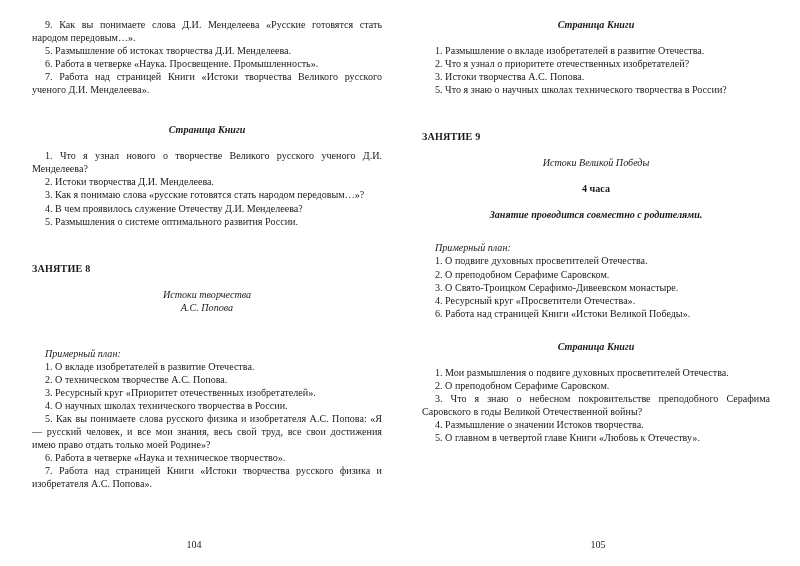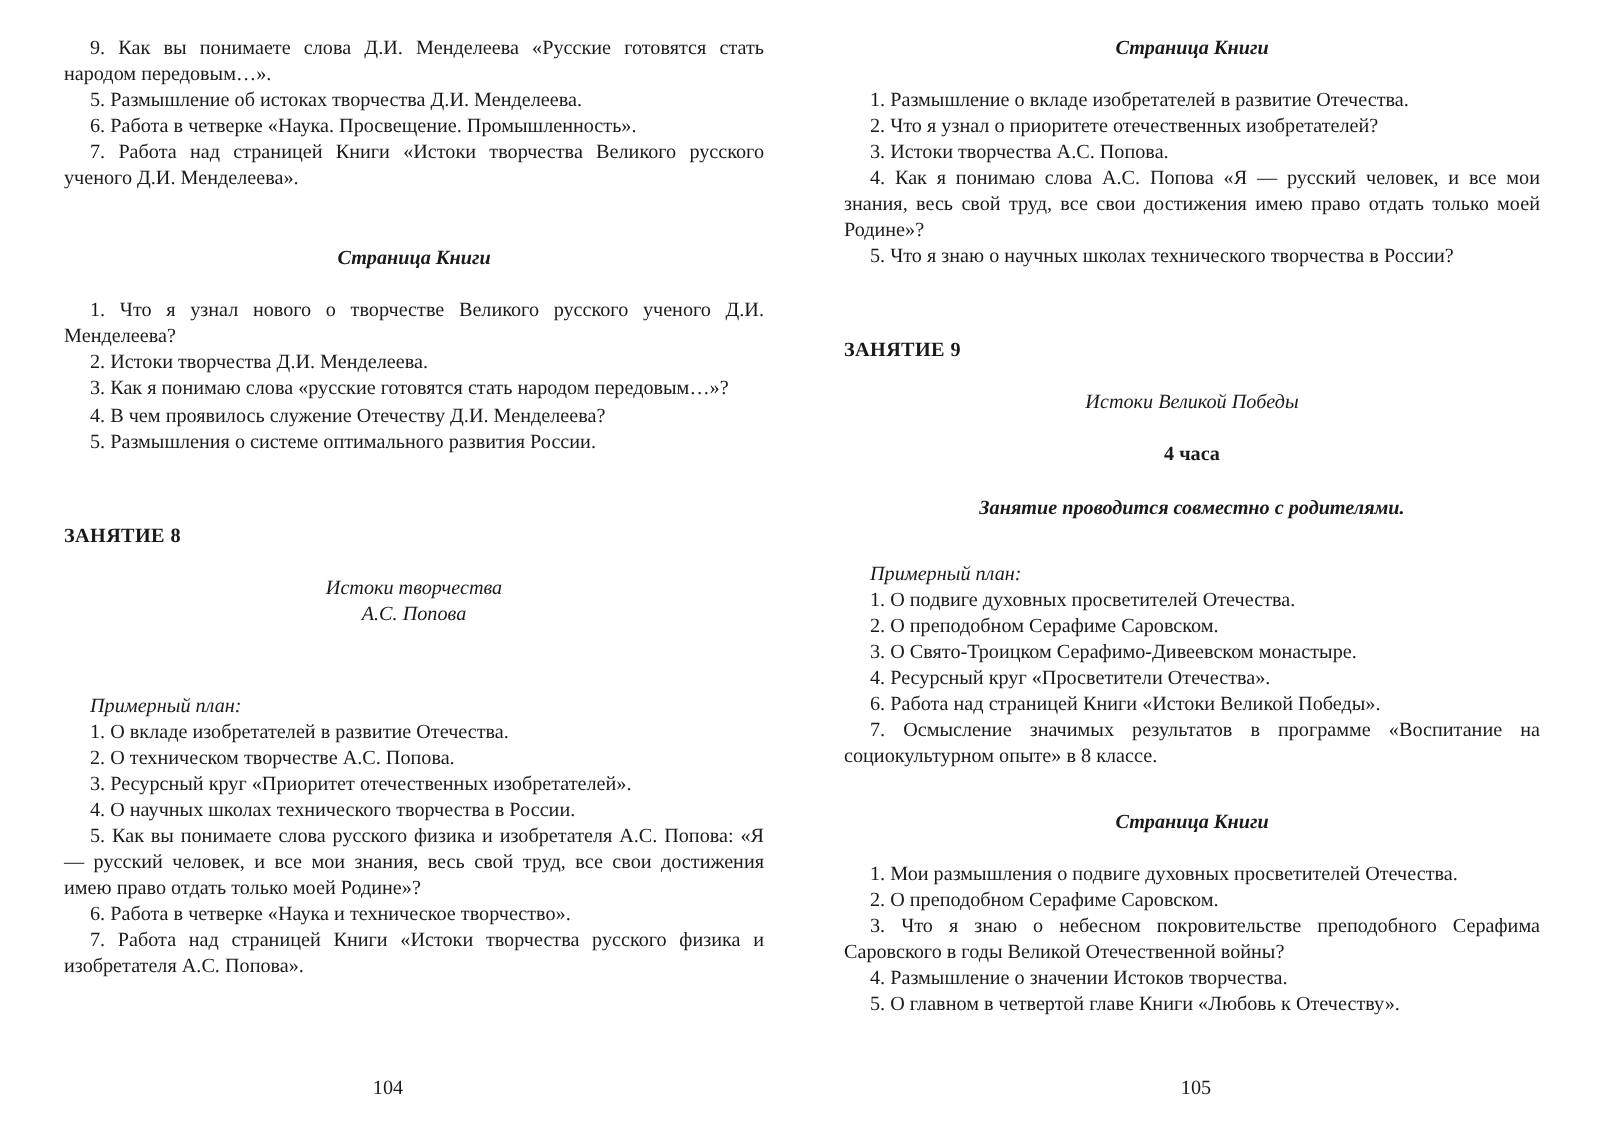--- a/index.html
+++ b/index.html
@@ -138,40 +138,38 @@
 
   <div class="page page-right">
     <div class="page-body">
 
       <p class="book-page-head">Страница Книги</p>
       <div class="gap-m"></div>
 
       <p class="item last-line-left">1. Размышление о вкладе изобретателей в развитие Отечества.</p>
       <p class="item last-line-left">2. Что я узнал о приоритете отечественных изобретателей?</p>
       <p class="item last-line-left">3. Истоки творчества А.С. Попова.</p>
-      <p class="item">4. Как я понимаю слова А.С. Попова «Я — русский человек, и все мои знания, весь свой труд, все свои достижения имею право отдать только моей Родине»?</p>
       <p class="item">5. Что я знаю о научных школах технического творчества в России?</p>
 
       <div class="gap-xxl"></div>
       <p class="sec-head">ЗАНЯТИЕ 9</p>
       <div class="gap-m"></div>
       <p class="sec-sub">Истоки Великой Победы</p>
       <div class="gap-m"></div>
       <p class="hours">4 часа</p>
       <div class="gap-m"></div>
       <p class="joint-note">Занятие проводится совместно с родителями.</p>
 
       <div class="gap-l"></div>
       <p class="plan-label">Примерный план:</p>
       <p class="item last-line-left">1. О подвиге духовных просветителей Отечества.</p>
       <p class="item last-line-left">2. О преподобном Серафиме Саровском.</p>
       <p class="item last-line-left">3. О Свято-Троицком Серафимо-Дивеевском монастыре.</p>
       <p class="item last-line-left">4. Ресурсный круг «Просветители Отечества».</p>
       <p class="item last-line-left">6. Работа над страницей Книги «Истоки Великой Победы».</p>
-      <p class="item">7. Осмысление значимых результатов в программе «Воспитание на социокультурном опыте» в 8 классе.</p>
 
       <div class="gap-l"></div>
       <p class="book-page-head">Страница Книги</p>
       <div class="gap-m"></div>
 
       <p class="item">1. Мои размышления о подвиге духовных просветителей Отечества.</p>
       <p class="item last-line-left">2. О преподобном Серафиме Саровском.</p>
       <p class="item">3. Что я знаю о небесном покровительстве преподобного Серафима Саровского в годы Великой Отечественной войны?</p>
       <p class="item last-line-left">4. Размышление о значении Истоков творчества.</p>
       <p class="item last-line-left">5. О главном в четвертой главе Книги «Любовь к Отечеству».</p>

